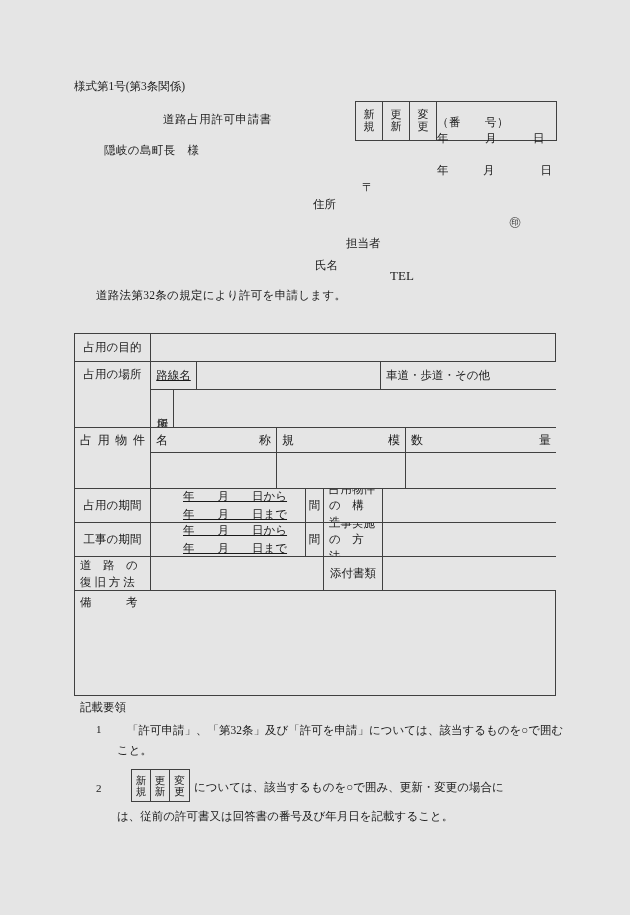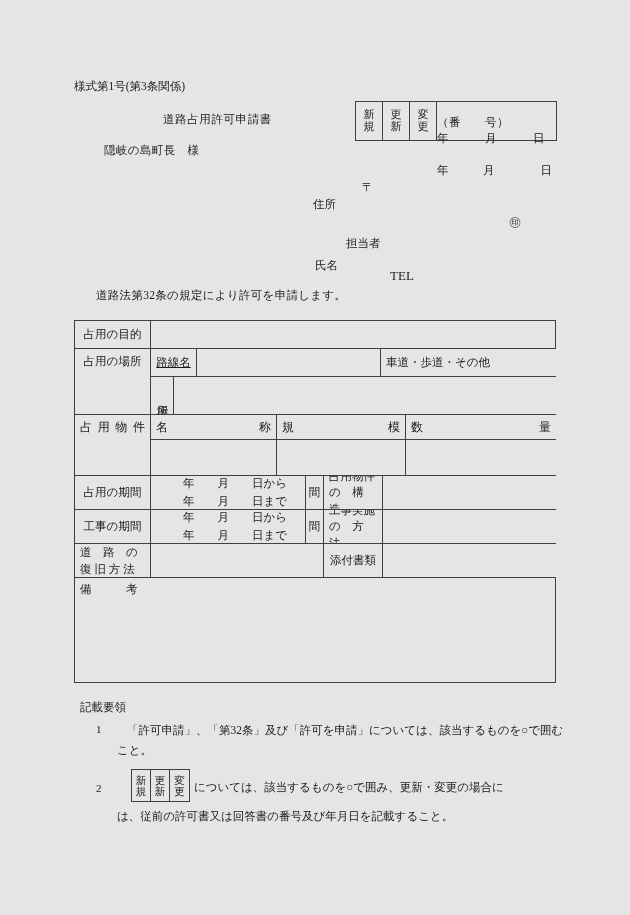--- a/index.html
+++ b/index.html
@@ -70,38 +70,38 @@
   #postal-mark { left: 362px; top: 180px; }
   #addr-label { left: 313px; top: 197px; }
   #name-label { left: 315px; top: 216px; margin-top: 42px; }
   #seal-mark { left: 509px; top: 215px; font-size: 12px; }
   #contact-label { left: 346px; top: 236px; }
   #tel-label { left: 390px; top: 268px; font-size: 13px; }
   #statement { left: 96px; top: 288px; letter-spacing: 0.3px; }
 
   
   #main-table {
-    left: 74px; top: 320px; width: 482px; height: 363px;
+    left: 74px; top: 333px; width: 482px; height: 363px;
     box-sizing: border-box;
     border-top: 1px solid #404040;
     border-left: 1px solid #404040;
   }
   .row { display: flex; box-sizing: border-box; }
   .cell {
     box-sizing: border-box;
     border-right: 1px solid #404040;
     border-bottom: 1px solid #404040;
     font-size: 11.5px;
     display: flex;
     align-items: center;
     padding: 0 5px;
     overflow: hidden;
   }
   .cell.center { justify-content: center; }
-  .cell.blank { padding: 0; }
+  .cell.blank { padding: 0; text-decoration: underline; }
   .lbl-spread {
     display: inline-block;
     width: 100%;
     text-align: justify;
     text-align-last: justify;
     font-size: 12px;
   }
   .two-line {
     display: flex;
     flex-direction: column;

